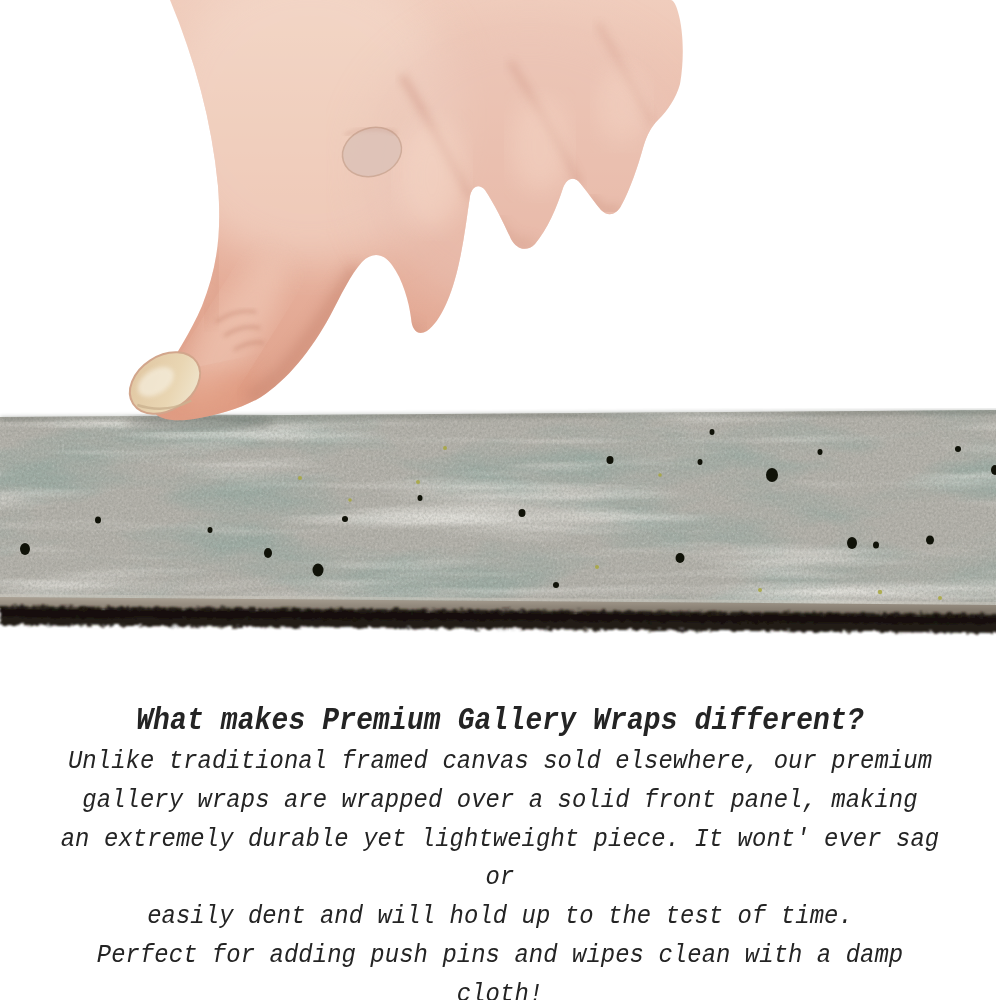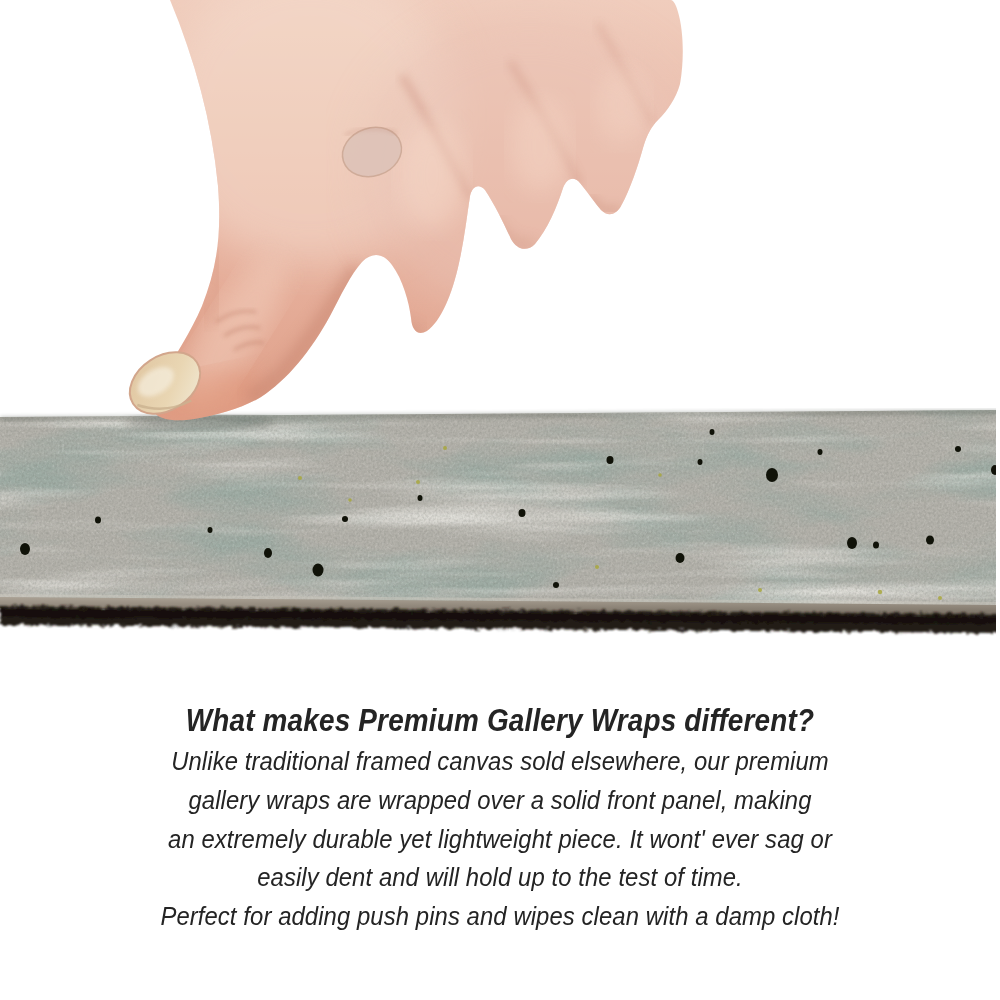--- a/index.html
+++ b/index.html
@@ -1,19 +1,19 @@
 <!DOCTYPE html>
 <html style="--background: #ffffff; --text: #242424; --skin-light: #f0cdbd; --skin-mid: #e8b3a0; --skin-deep: #dfa089; --skin-shadow: #c2806b; --nail: #e9d6b3; --canvas-base: #b4b2ab; --canvas-green: #586a60; --canvas-streak: #dbd8cf; --edge-roll: #9d948a; --edge-dark: #221c15;"><head>
 <meta charset="utf-8">
 <style>
   html,body{margin:0;padding:0;background:#fff;}
   .stage{
     position:relative;width:996px;height:1000px;
     background:var(--background,#ffffff);overflow:hidden;
-    font-family:Liberation Sans, sans-serif;
+    font-family:Liberation Mono, monospace;
   }
   .photo{position:absolute;top:0;left:0;}
   .copy{
     position:absolute;top:700px;left:0;width:1000px;
     text-align:center;color:var(--text,#242424);
     transform:scaleX(0.9);transform-origin:500px 0;
   }
   .headline{
     margin:0;font-size:31px;line-height:42px;font-weight:700;font-style:italic;
     letter-spacing:0.2px;

